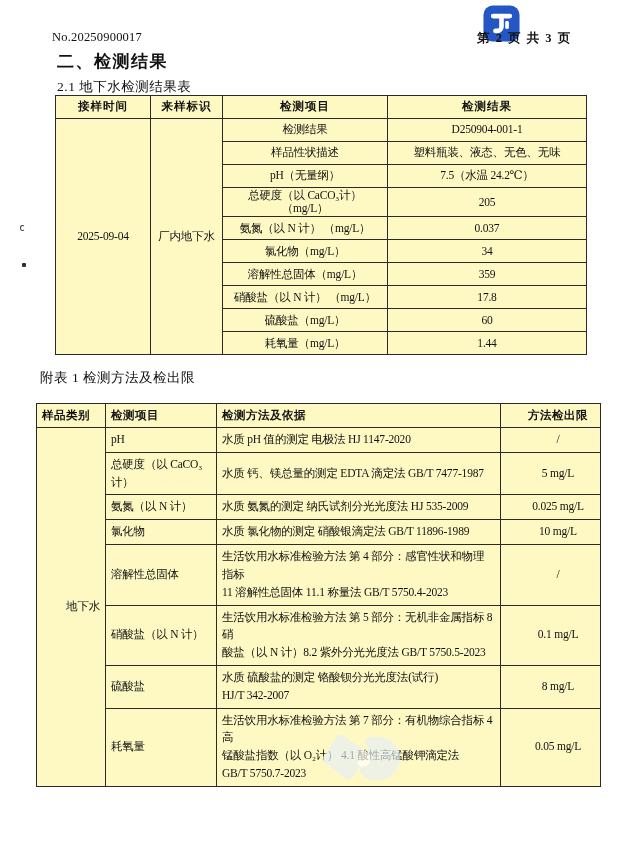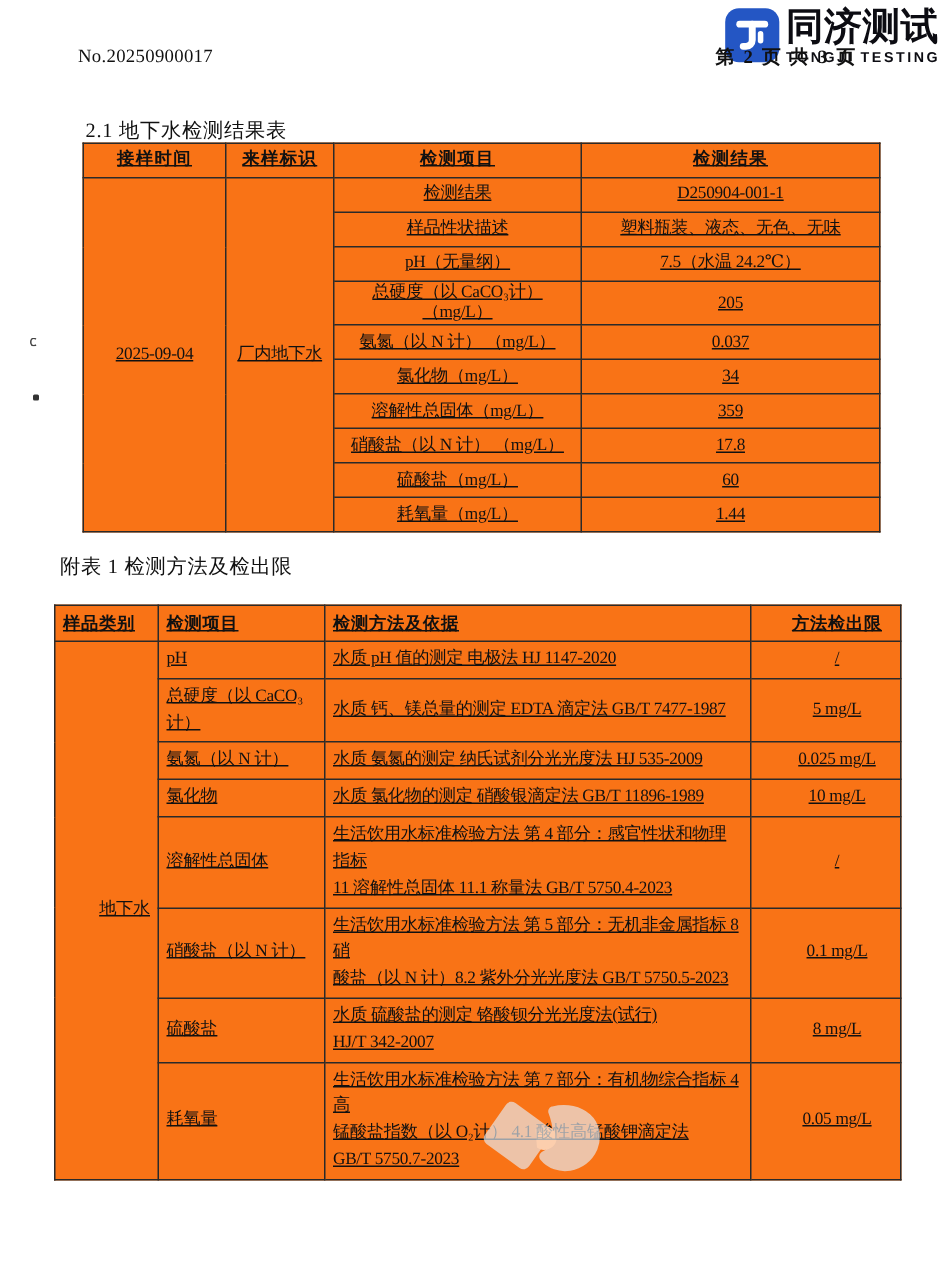--- a/index.html
+++ b/index.html
@@ -16,21 +16,21 @@
   .brand-icon { width:37px; height:37px; flex:0 0 auto; }
   .brand-text { margin-left:4px; font-family:"Liberation Sans","DejaVu Sans",sans-serif; color:#0c0c12; }
   .brand-cn { font-size:25px; font-weight:bold; line-height:1.08; letter-spacing:.5px; }
   .brand-en { font-size:9.5px; font-weight:bold; letter-spacing:1.7px; margin-top:1px; }
   .page-info { position:absolute; left:477px; top:30px; font-size:12.5px; letter-spacing:1.5px; font-weight:bold; }
 
   .section-title { position:absolute; left:57px; top:50px; font-size:17px; font-weight:bold; letter-spacing:1.5px; }
   .subsection-title { position:absolute; left:57px; top:78px; font-size:13.5px; letter-spacing:.5px; }
   .appendix-title { position:absolute; left:40px; top:369px; font-size:13.5px; letter-spacing:.5px;text-align:right; }
 
-  table { border-collapse:collapse; table-layout:fixed; background:#f97316;text-decoration:underline; }
+  table { border-collapse:collapse; table-layout:fixed; background:#fef9c3; }
   td, th { border:1px solid #2a2a2a; vertical-align:middle; overflow:hidden; }
 
   
   .t1 { position:absolute; left:55px; top:95px; width:531px; border:1.5px solid #1c1c1c; }
   .t1 th, .t1 td { text-align:center; font-size:11.5px; height:23px; padding:1px 2px; line-height:1.15; letter-spacing:-0.2px; }
   .t1 th { font-weight:bold; letter-spacing:1px; }
 
   
   .t2 { position:absolute; left:36px; top:403px; width:564px; border:1.5px solid #1c1c1c; }
   .t2 th { font-size:11.5px; font-weight:bold; text-align:left; padding:4px 5px; height:24px; letter-spacing:.5px; }
@@ -54,28 +54,25 @@
 
   <div class="doc-no">No.20250900017</div>
 
   <div class="brand">
     <svg class="brand-icon" viewBox="0 0 40 40" xmlns="http://www.w3.org/2000/svg">
       <rect x="0.5" y="0.5" width="39" height="39" rx="10" fill="#2456c4"></rect>
       <path d="M11 12 H29" stroke="#ffffff" stroke-width="5" stroke-linecap="round" fill="none"></path>
       <path d="M20 12 V23.5 a4.5 4.5 0 0 1 -4.5 4.5 h-2" stroke="#ffffff" stroke-width="5" stroke-linecap="round" fill="none"></path>
       <path d="M26 19 v5" stroke="#ffffff" stroke-width="4" stroke-linecap="round" fill="none"></path>
     </svg>
-    <div class="brand-text">
-      <div class="brand-cn">同济测试</div>
-      <div class="brand-en">TONGJI TESTING</div>
-    </div>
   </div>
 
   <div class="page-info">第 2 页 共 3 页</div>
 
+  <div class="section-title">二、检测结果</div>
   <div class="subsection-title">2.1 地下水检测结果表</div>
 
   <table class="t1">
     <colgroup>
         <col style="width:95px">
         <col style="width:72px">
         <col style="width:165px">
         <col style="width:199px">
       </colgroup>
     <thead>

